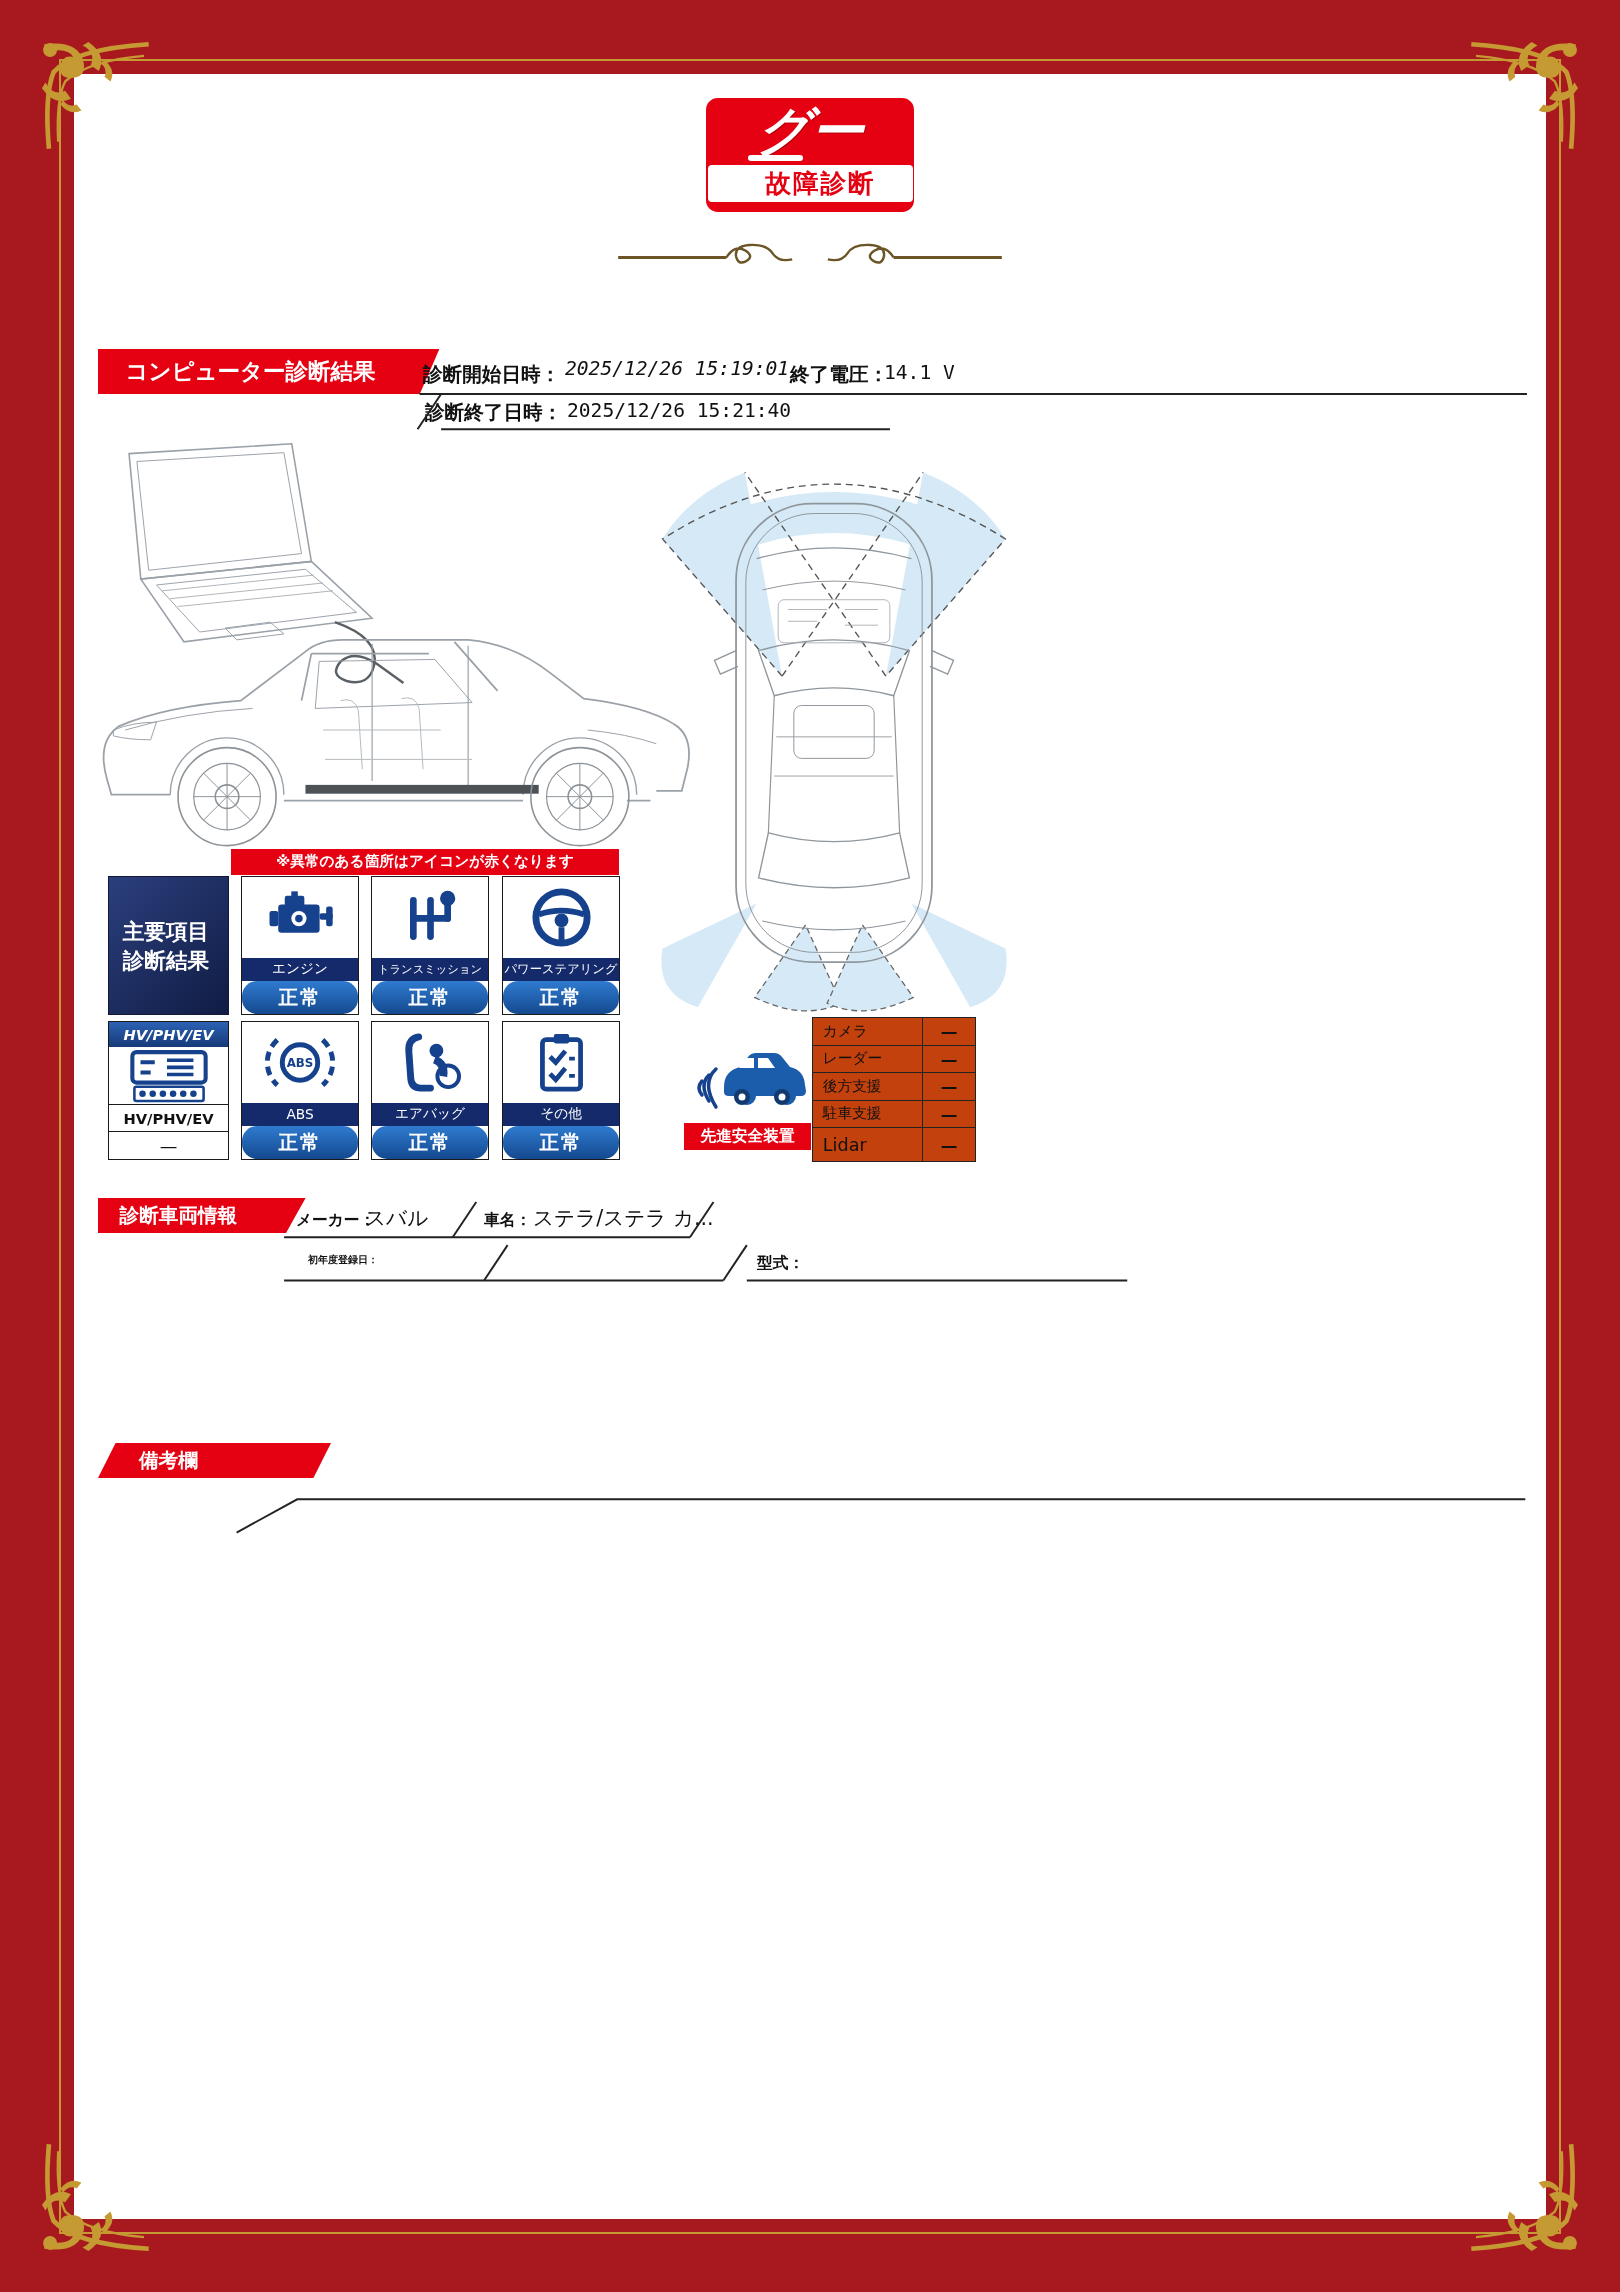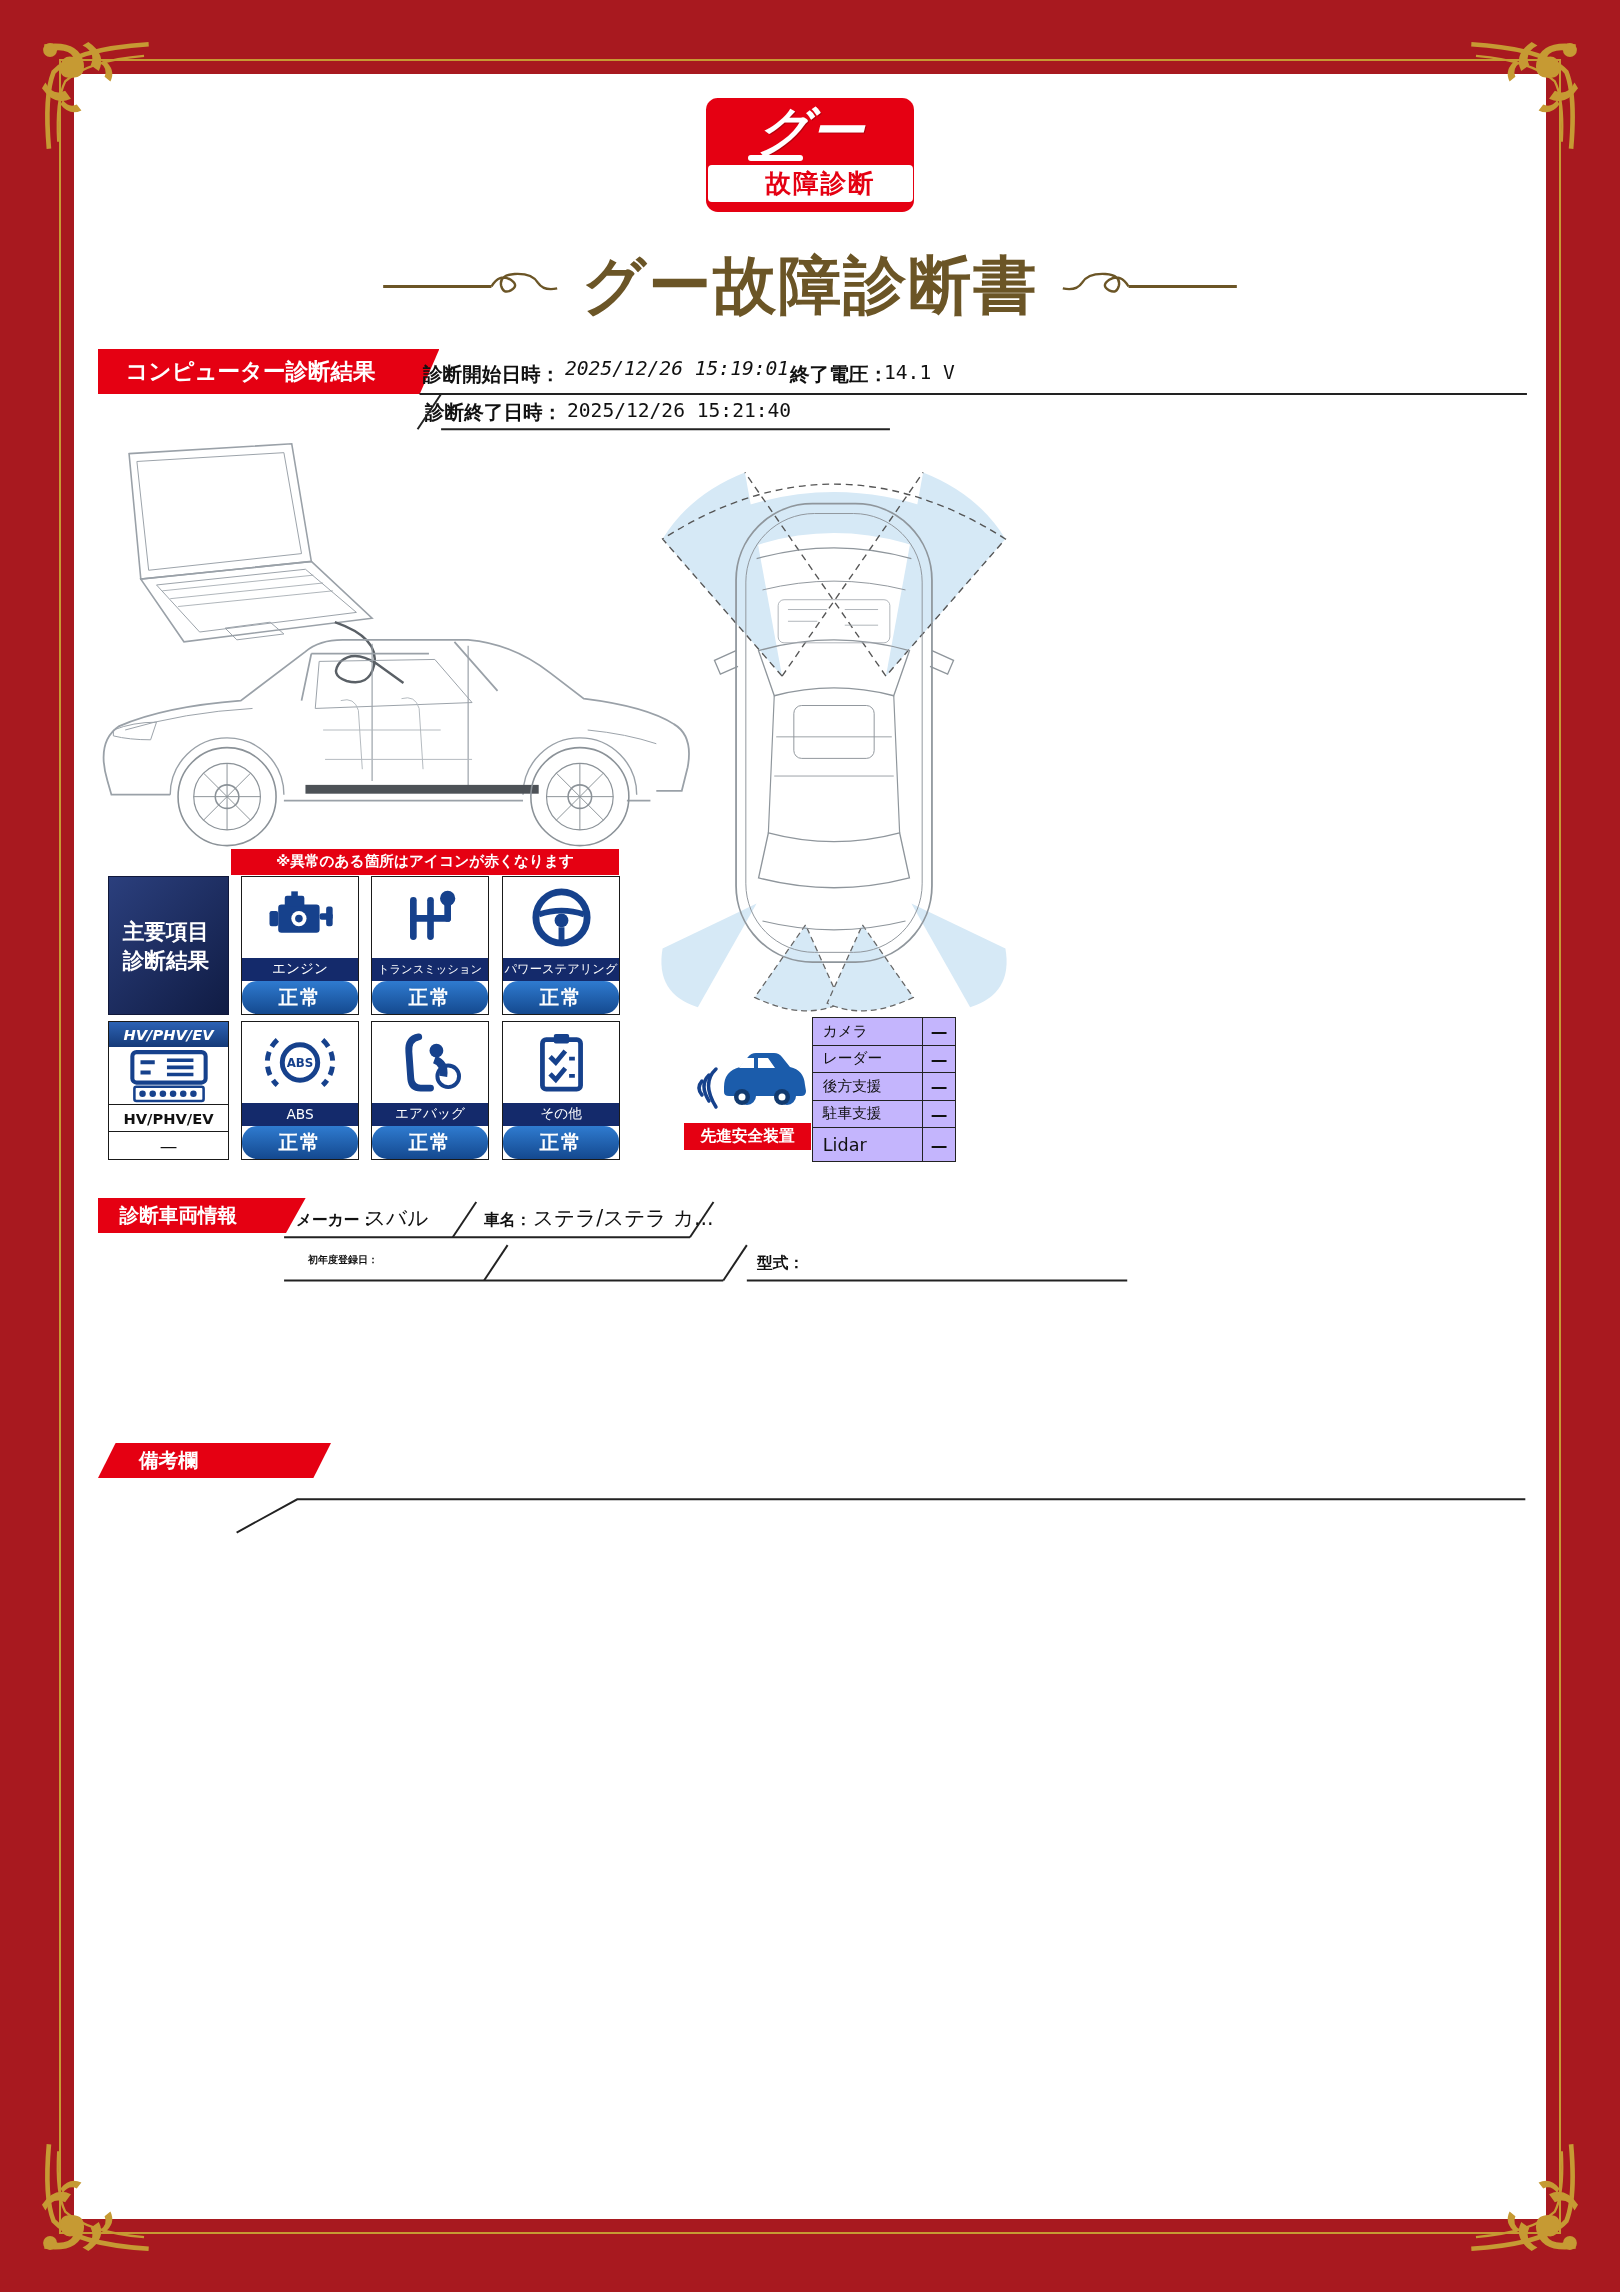--- a/index.html
+++ b/index.html
@@ -59,21 +59,21 @@
            font-size:14.7px;display:flex;align-items:center;justify-content:center;}
   .hv-icon{flex:1;display:flex;align-items:center;justify-content:center;}
   .hv-name{height:26.5px;border-top:1px solid #1a1a1a;display:flex;align-items:center;justify-content:center;
            font-size:14.7px;font-weight:bold;color:#111;}
   .hv-status{height:27.4px;border-top:1px solid #1a1a1a;display:flex;align-items:center;justify-content:center;
              font-size:17.6px;color:#111;}
 
   
   .safety-label{left:684px;top:1123px;width:127px;height:27.4px;background:#e50012;color:#fff;font-size:15.7px;
                 font-weight:bold;display:flex;align-items:center;justify-content:center;}
-  .stable{left:812px;top:1017px;width:144px;border:1px solid #222;box-sizing:border-box;background:#c4b5fd;}
+  .stable{left:812px;top:1017px;width:164px;border:1px solid #222;box-sizing:border-box;background:#c2410c;}
   .srow{display:flex;border-bottom:1px solid #222;height:26.5px;}
   .srow:last-child{border-bottom:none;height:33px;}
   .sname{width:110px;border-right:1px solid #222;display:flex;align-items:center;padding-left:9.8px;
          box-sizing:border-box;font-size:14.7px;color:#111;}
   .srow:last-child .sname{font-size:17.6px;}
   .sval{flex:1;display:flex;align-items:center;justify-content:center;font-size:16.7px;font-weight:bold;color:#111;}
 
   .rule{stroke:#222;stroke-width:2;fill:none;}
   svg{display:block;}
 </style>
@@ -137,21 +137,20 @@
     <div class="logo-top">グー</div>
     <div class="logo-swoosh"></div>
     <div class="logo-strip">故障診断</div>
   </div>
 
   <div class="abs titlerow">
     <svg class="flourish" viewBox="0 0 190 30">
       <path d="M0 15 H112" stroke="#6b5526" stroke-width="3" fill="none"></path>
       <path d="M112 15 q8 -14 20 -7 q9 6 0 11 q-8 4 -10 -5 q-2 -11 14 -12 q18 -1 24 9 q6 9 20 6" fill="none" stroke="#6b5526" stroke-width="2.5"></path>
     </svg>
-    <div class="title">グー故障診断書</div>
     <svg class="flourish right" viewBox="0 0 190 30">
       <path d="M0 15 H112" stroke="#6b5526" stroke-width="3" fill="none"></path>
       <path d="M112 15 q8 -14 20 -7 q9 6 0 11 q-8 4 -10 -5 q-2 -11 14 -12 q18 -1 24 9 q6 9 20 6" fill="none" stroke="#6b5526" stroke-width="2.5"></path>
     </svg>
   </div>
 
   <div class="abs banner slant-r" style="left:98px;top:349px;width:314px;height:45px;font-size:22.5px;padding-left:27.4px;">
     <span>コンピューター診断結果</span>
   </div>
   <div class="abs lbl" style="left:423px;top:361px;">診断開始日時：</div>

